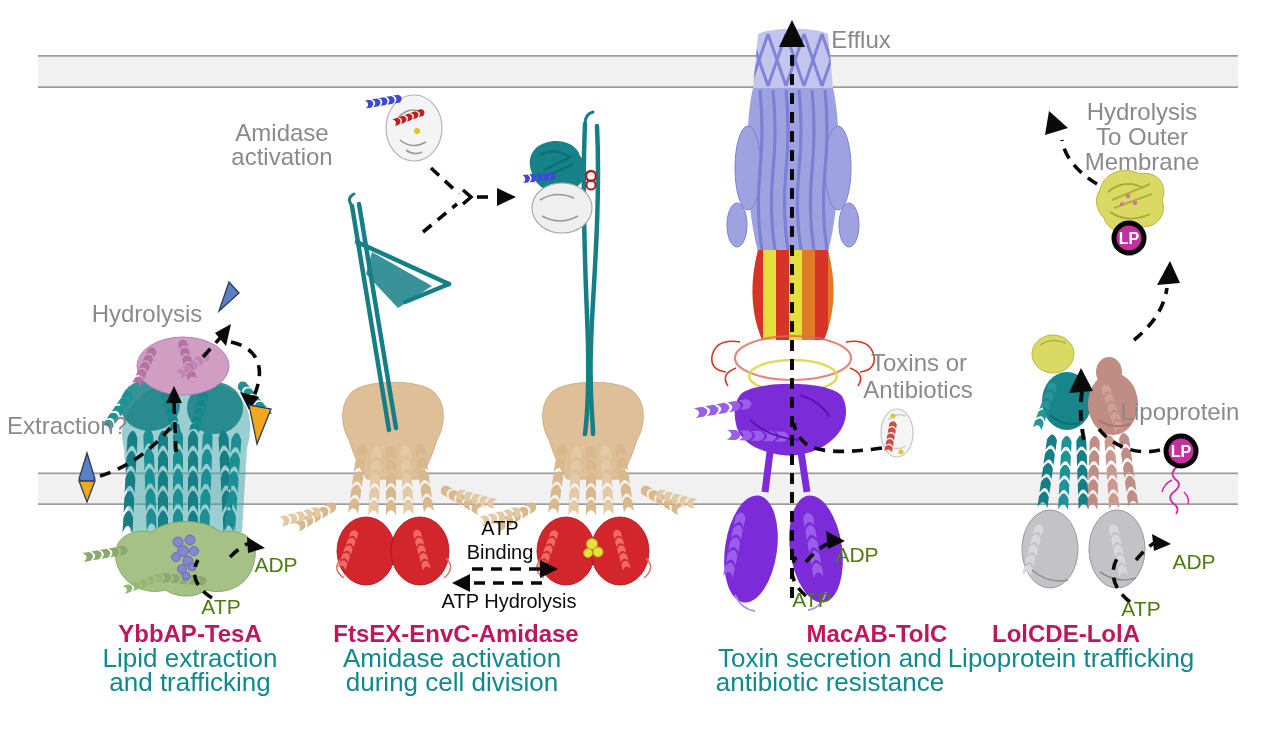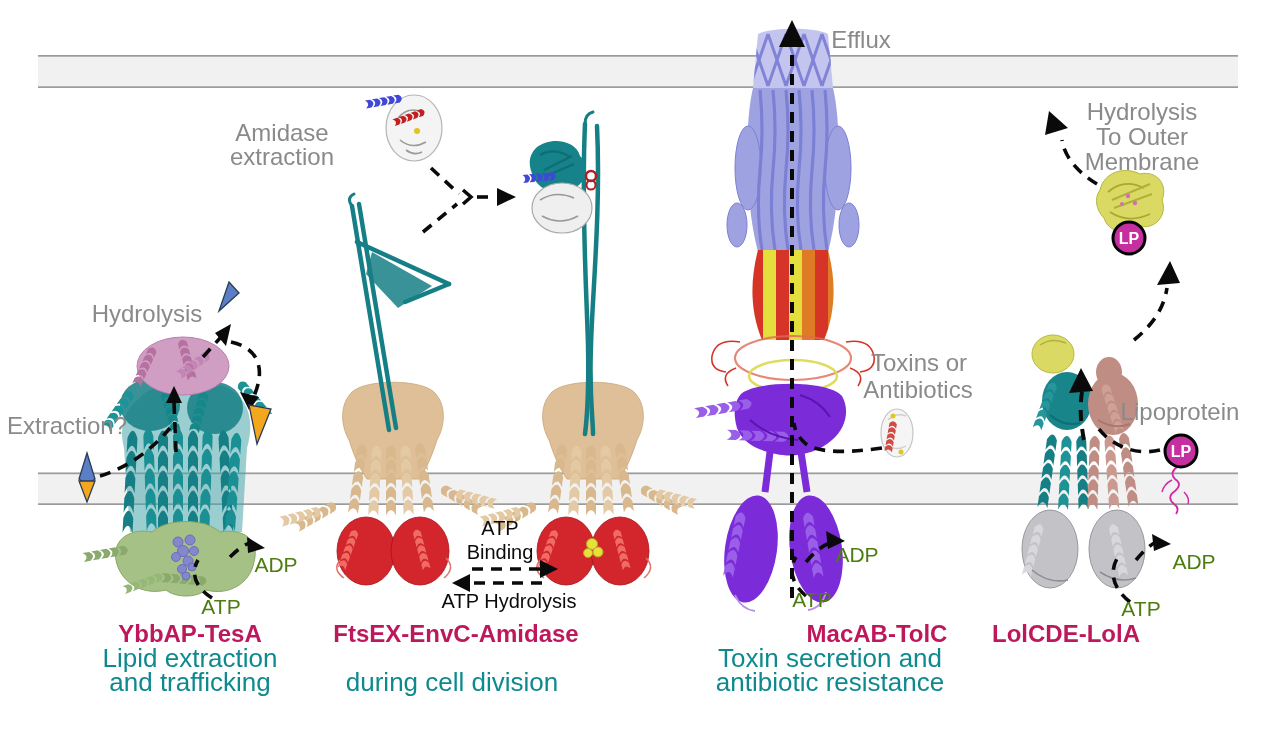--- a/index.html
+++ b/index.html
@@ -5,21 +5,21 @@
   html,body{margin:0;padding:0;background:#fff;}
   .stage{position:relative;width:1280px;height:729px;background:#ffffff;overflow:hidden;
          font-family:"Liberation Sans",sans-serif;}
   .lab{position:absolute;transform:translate(-50%,-50%);white-space:nowrap;line-height:1.2;text-align:center;}
   .gray{color:#8a8a8a;font-size:24px;}
   .blk{color:#4d7c0f;font-size:21px;}
   .blk2{color:#0b0b0b;font-size:20px;}
   .cname{color:#be185d;font-size:24px;font-weight:bold;}
   .cfn{color:#0e8a8e;font-size:26px;}
   .lp{position:absolute;width:35px;height:35px;border-radius:50%;background:#c62fa0;
-      border:3px solid #000000;color:#fff;font-size:16px;font-weight:bold;
+      border:5px solid #000000;color:#fff;font-size:16px;font-weight:bold;
       display:flex;align-items:center;justify-content:center;
       transform:translate(-50%,-50%);box-sizing:border-box;}
   svg{position:absolute;left:0;top:0;}
 </style>
 </head>
 <body>
 
 <div class="stage">
 
 <svg width="1280" height="729" viewBox="0 0 1280 729">
@@ -299,21 +299,21 @@
     <polygon points="1081,368 1069,393 1093,391"></polygon>
     <polygon points="1170,261 1157,285 1180,283"></polygon>
     <polygon points="1049,111 1045,135 1068,128"></polygon>
     <polygon points="1171,544 1152,534 1154,551"></polygon>
   </g>
 </svg>
 
 <div class="lab gray" style="left:147px;top:314px">Hydrolysis</div>
 <div class="lab gray" style="left:67px;top:426px">Extraction?</div>
 <div class="lab gray" style="left:282px;top:133px">Amidase</div>
-<div class="lab gray" style="left:282px;top:157px">extraction</div>
+<div class="lab gray" style="left:282px;top:157px">activation</div>
 <div class="lab gray" style="left:861px;top:40px">Efflux</div>
 <div class="lab gray" style="left:919px;top:363px">Toxins or</div>
 <div class="lab gray" style="left:918px;top:390px">Antibiotics</div>
 <div class="lab gray" style="left:1142px;top:112px">Hydrolysis</div>
 <div class="lab gray" style="left:1142px;top:137px">To Outer</div>
 <div class="lab gray" style="left:1142px;top:162px">Membrane</div>
 <div class="lab gray" style="left:1180px;top:412px">Lipoprotein</div>
 
 <div class="lab blk" style="left:276px;top:565px">ADP</div>
 <div class="lab blk" style="left:221px;top:607px">ATP</div>
@@ -322,22 +322,24 @@
 <div class="lab blk2" style="left:509px;top:601px">ATP Hydrolysis</div>
 <div class="lab blk" style="left:857px;top:555px">ADP</div>
 <div class="lab blk" style="left:812px;top:600px">ATP</div>
 <div class="lab blk" style="left:1194px;top:562px">ADP</div>
 <div class="lab blk" style="left:1141px;top:609px">ATP</div>
 
 <div class="lab cname" style="left:190px;top:634px">YbbAP-TesA</div>
 <div class="lab cfn" style="left:190px;top:659px">Lipid extraction</div>
 <div class="lab cfn" style="left:190px;top:683px">and trafficking</div>
 <div class="lab cname" style="left:456px;top:634px">FtsEX-EnvC-Amidase</div>
+<div class="lab cfn" style="left:452px;top:659px">Amidase activation</div>
 <div class="lab cfn" style="left:452px;top:683px">during cell division</div>
 <div class="lab cname" style="left:877px;top:634px">MacAB-TolC</div>
 <div class="lab cfn" style="left:830px;top:659px">Toxin secretion and</div>
 <div class="lab cfn" style="left:830px;top:683px">antibiotic resistance</div>
 <div class="lab cname" style="left:1066px;top:634px">LolCDE-LolA</div>
+<div class="lab cfn" style="left:1071px;top:659px">Lipoprotein trafficking</div>
 
 <div class="lp" style="left:1129px;top:238px">LP</div>
 <div class="lp" style="left:1181px;top:451px">LP</div>
 
 </div>
 
 </body></html>

